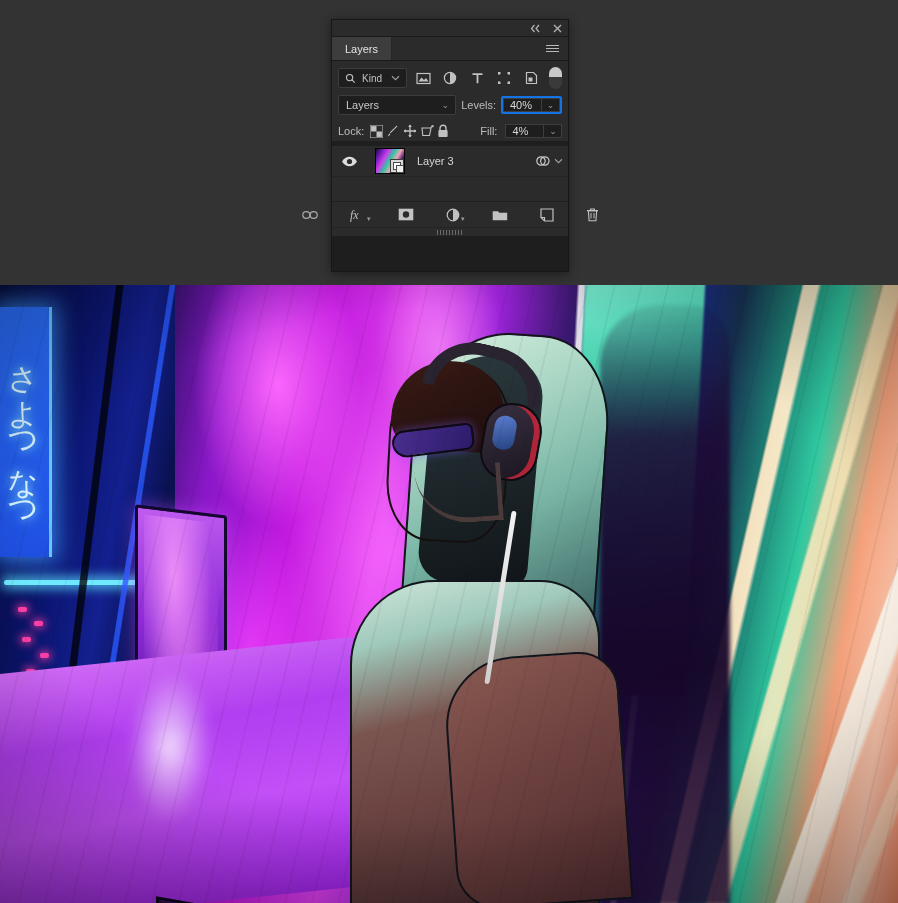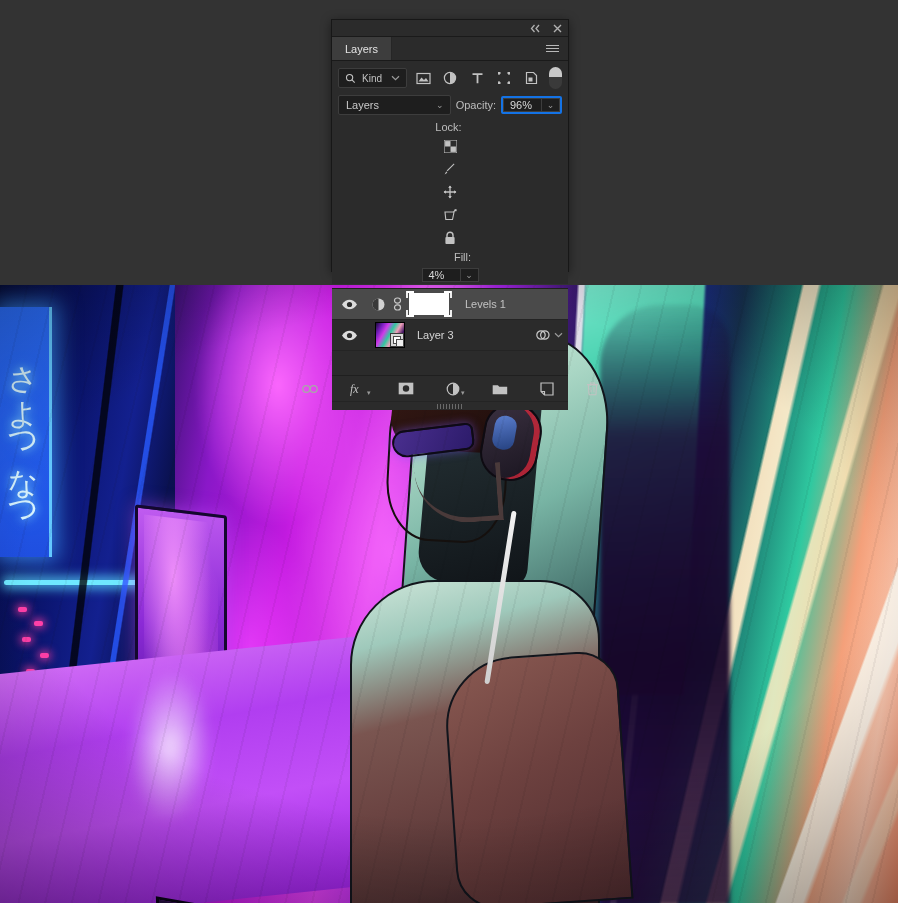--- a/index.html
+++ b/index.html
@@ -321,21 +321,21 @@
   .num-field.focused { border-color:#1473e6; }
   .num-field .val {
     width: 38px; background:#1e1e1e; border:1px solid #3d3d3d; border-right:none;
     color:#d8d8d8; font-size:11px; display:flex; align-items:center; padding-left:6px;
   }
   .num-field .drop {
     width: 19px; background:#1e1e1e; border:1px solid #3d3d3d;
     display:flex; align-items:center; justify-content:center; color:#9a9a9a; font-size:9px;
   }
 
-  .lock-row { display:flex; align-items:center; gap:3px; margin-bottom:4px;flex-direction:column; }
+  .lock-row { display:flex; align-items:center; gap:3px; margin-bottom:4px; }
   .lock-row .label { margin-right:3px; }
 
   
   .layer-list { background:#2b2b2b; border-top:1px solid #1f1f1f; }
   .layer-row {
     height: 31px; display:flex; align-items:center;
     border-bottom: 1px solid #242424; cursor:pointer;
   }
   .layer-row.selected { background:#4a4a4a; }
   .eye-cell { width:35px; display:flex; align-items:center; justify-content:center; cursor:pointer; }
@@ -520,23 +520,23 @@
           </svg>
         </div>
         <div class="pill"></div>
       </div>
 
       <div class="row">
         <div class="select blend-select">
           <span>Layers</span>
           <span class="chev">⌄</span>
         </div>
-        <span class="label">Opacity:</span>
+        <span class="label">Levels:</span>
         <div class="num-field focused">
-          <div class="val">96%</div>
+          <div class="val">40%</div>
           <div class="drop">⌄</div>
         </div>
       </div>
 
       <div class="lock-row">
         <span class="label">Lock:</span>
 
         <div class="icon-btn">
           <svg width="13" height="13" viewBox="0 0 12 12">
             <rect x="0" y="0" width="12" height="12" fill="none" stroke="#c2c2c2" stroke-width="1"></rect>
@@ -573,47 +573,20 @@
         <span class="label" style="margin-left:28px;">Fill:</span>
         <div class="num-field">
           <div class="val">4%</div>
           <div class="drop">⌄</div>
         </div>
       </div>
     </div>
 
     <div class="layer-list">
 
-      <div class="layer-row selected">
-        <div class="eye-cell">
-          <svg width="17" height="11" viewBox="0 0 17 11">
-            <path d="M1 5.5C3.2 2 5.9 0.8 8.5 0.8S13.8 2 16 5.5C13.8 9 11.1 10.2 8.5 10.2S3.2 9 1 5.5Z" fill="#dcdcdc"></path>
-            <circle cx="8.5" cy="5.5" r="2.6" fill="#2b2b2b"></circle>
-          </svg>
-        </div>
-        <div class="adj-icon">
-          <svg width="15" height="15" viewBox="0 0 15 15">
-            <circle cx="7.5" cy="7.5" r="6" fill="#d2d2d2"></circle>
-            <path d="M7.5 1.5 A6 6 0 0 0 7.5 13.5 Z" fill="#3a3a3a"></path>
-          </svg>
-        </div>
-        <div class="link-icon">
-          <svg width="9" height="14" viewBox="0 0 9 14">
-            <rect x="1.5" y="1" width="6" height="5.2" rx="2.6" stroke="#c9c9c9" stroke-width="1.2" fill="none"></rect>
-            <rect x="1.5" y="7.8" width="6" height="5.2" rx="2.6" stroke="#c9c9c9" stroke-width="1.2" fill="none"></rect>
-          </svg>
-        </div>
-        <div style="position:relative;width:48px;height:28px;display:flex;align-items:center;justify-content:center;">
-          <div class="mask-thumb"></div>
-          <svg width="48" height="28" viewBox="0 0 48 28" style="position:absolute;left:0;top:0;">
-            <path d="M2 8V2h7M39 2h7v6M46 20v6h-7M9 26H2v-6" stroke="#ffffff" stroke-width="1.8" fill="none"></path>
-          </svg>
-        </div>
-        <div class="layer-name adj">Levels 1</div>
-      </div>
 
       <div class="layer-row">
         <div class="eye-cell">
           <svg width="17" height="11" viewBox="0 0 17 11">
             <path d="M1 5.5C3.2 2 5.9 0.8 8.5 0.8S13.8 2 16 5.5C13.8 9 11.1 10.2 8.5 10.2S3.2 9 1 5.5Z" fill="#dcdcdc"></path>
             <circle cx="8.5" cy="5.5" r="2.6" fill="#2b2b2b"></circle>
           </svg>
         </div>
         <div class="px-thumb">
           <div class="badge"></div>

